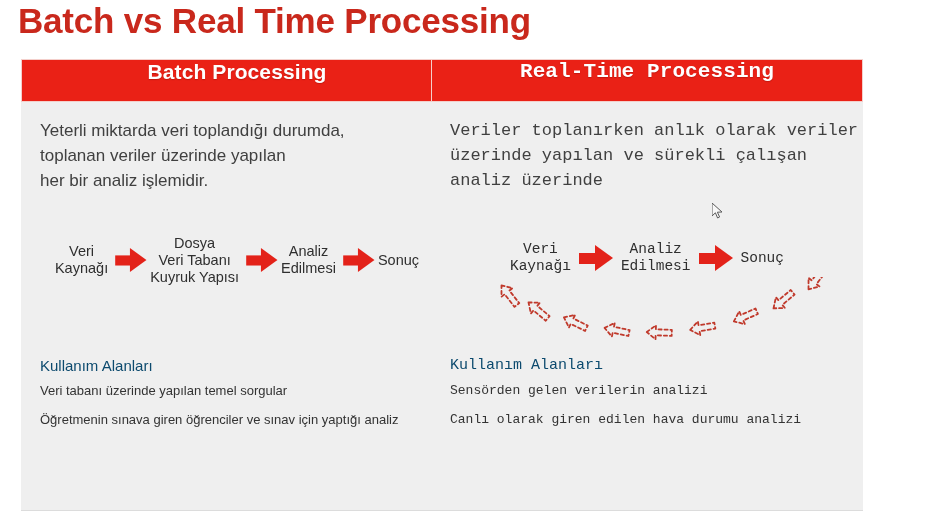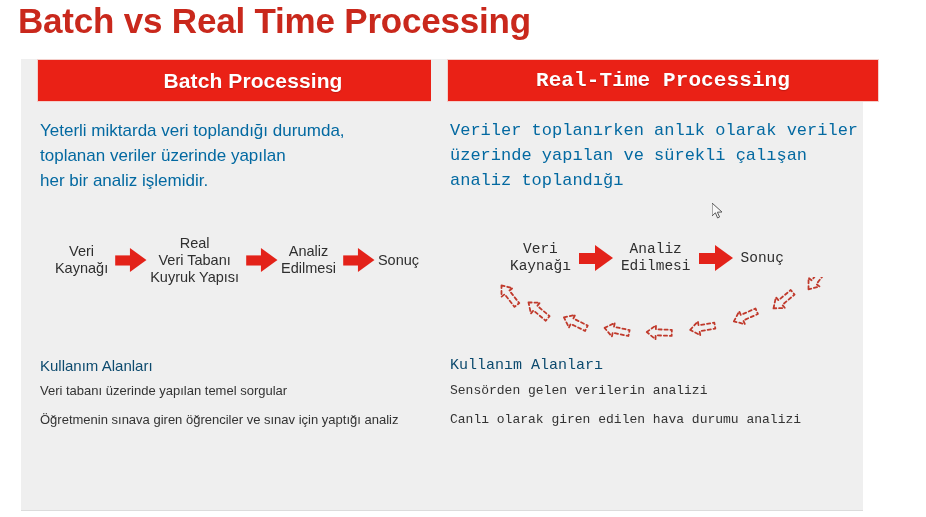--- a/index.html
+++ b/index.html
@@ -43,41 +43,40 @@
   .panel-header {
     position: absolute;
     left: 0;
     top: 0;
     width: 432px;
     height: 43px;
     background: #ea2116;
     border: 1px solid #f4cfcb;
     box-sizing: border-box;
     display: flex;
-    align-items: center;
+    align-items: flex-start;
     justify-content: center;
-    margin-left: 16px;
   }
   .panel-header-text {
     color: #ffffff;
     font-size: 21px;
     font-weight: bold;
     text-shadow: 0 1px 1px rgba(120,10,5,0.35);
     letter-spacing: 0.1px;
   }
 
   
   .intro {
     position: absolute;
     left: 19px;
     top: 59px;
     width: 400px;
     font-size: 17px;
     line-height: 25px;
-    color: #0369a1;
+    color: #404040;
   }
   .intro div { white-space: nowrap; }
 
   
   .flow {
     position: absolute;
     top: 170px;
     left: 0;
     width: 432px;
     height: 62px;
@@ -187,21 +186,21 @@
     </div>
 
     <div class="arrow-wrap">
       <div class="arrow">
         <span class="shaft"></span>
         <span class="head"></span>
       </div>
     </div>
 
     <div class="flow-node">
-      <div>Real</div>
+      <div>Dosya</div>
       <div>Veri Tabanı</div>
       <div>Kuyruk Yapısı</div>
     </div>
 
     <div class="arrow-wrap">
       <div class="arrow">
         <span class="shaft"></span>
         <span class="head"></span>
       </div>
     </div>
@@ -232,21 +231,21 @@
 
 <div class="panel right">
 
   <div class="panel-header">
     <span class="panel-header-text">Real-Time Processing</span>
   </div>
 
   <div class="intro">
     <div>Veriler toplanırken anlık olarak veriler</div>
     <div>üzerinde yapılan ve sürekli çalışan</div>
-    <div>analiz toplandığı</div>
+    <div>analiz üzerinde</div>
   </div>
 
   <div class="flow right-flow">
     <div class="flow-node">
       <div>Veri</div>
       <div>Kaynağı</div>
     </div>
 
     <div class="arrow-wrap">
       <div class="arrow">

